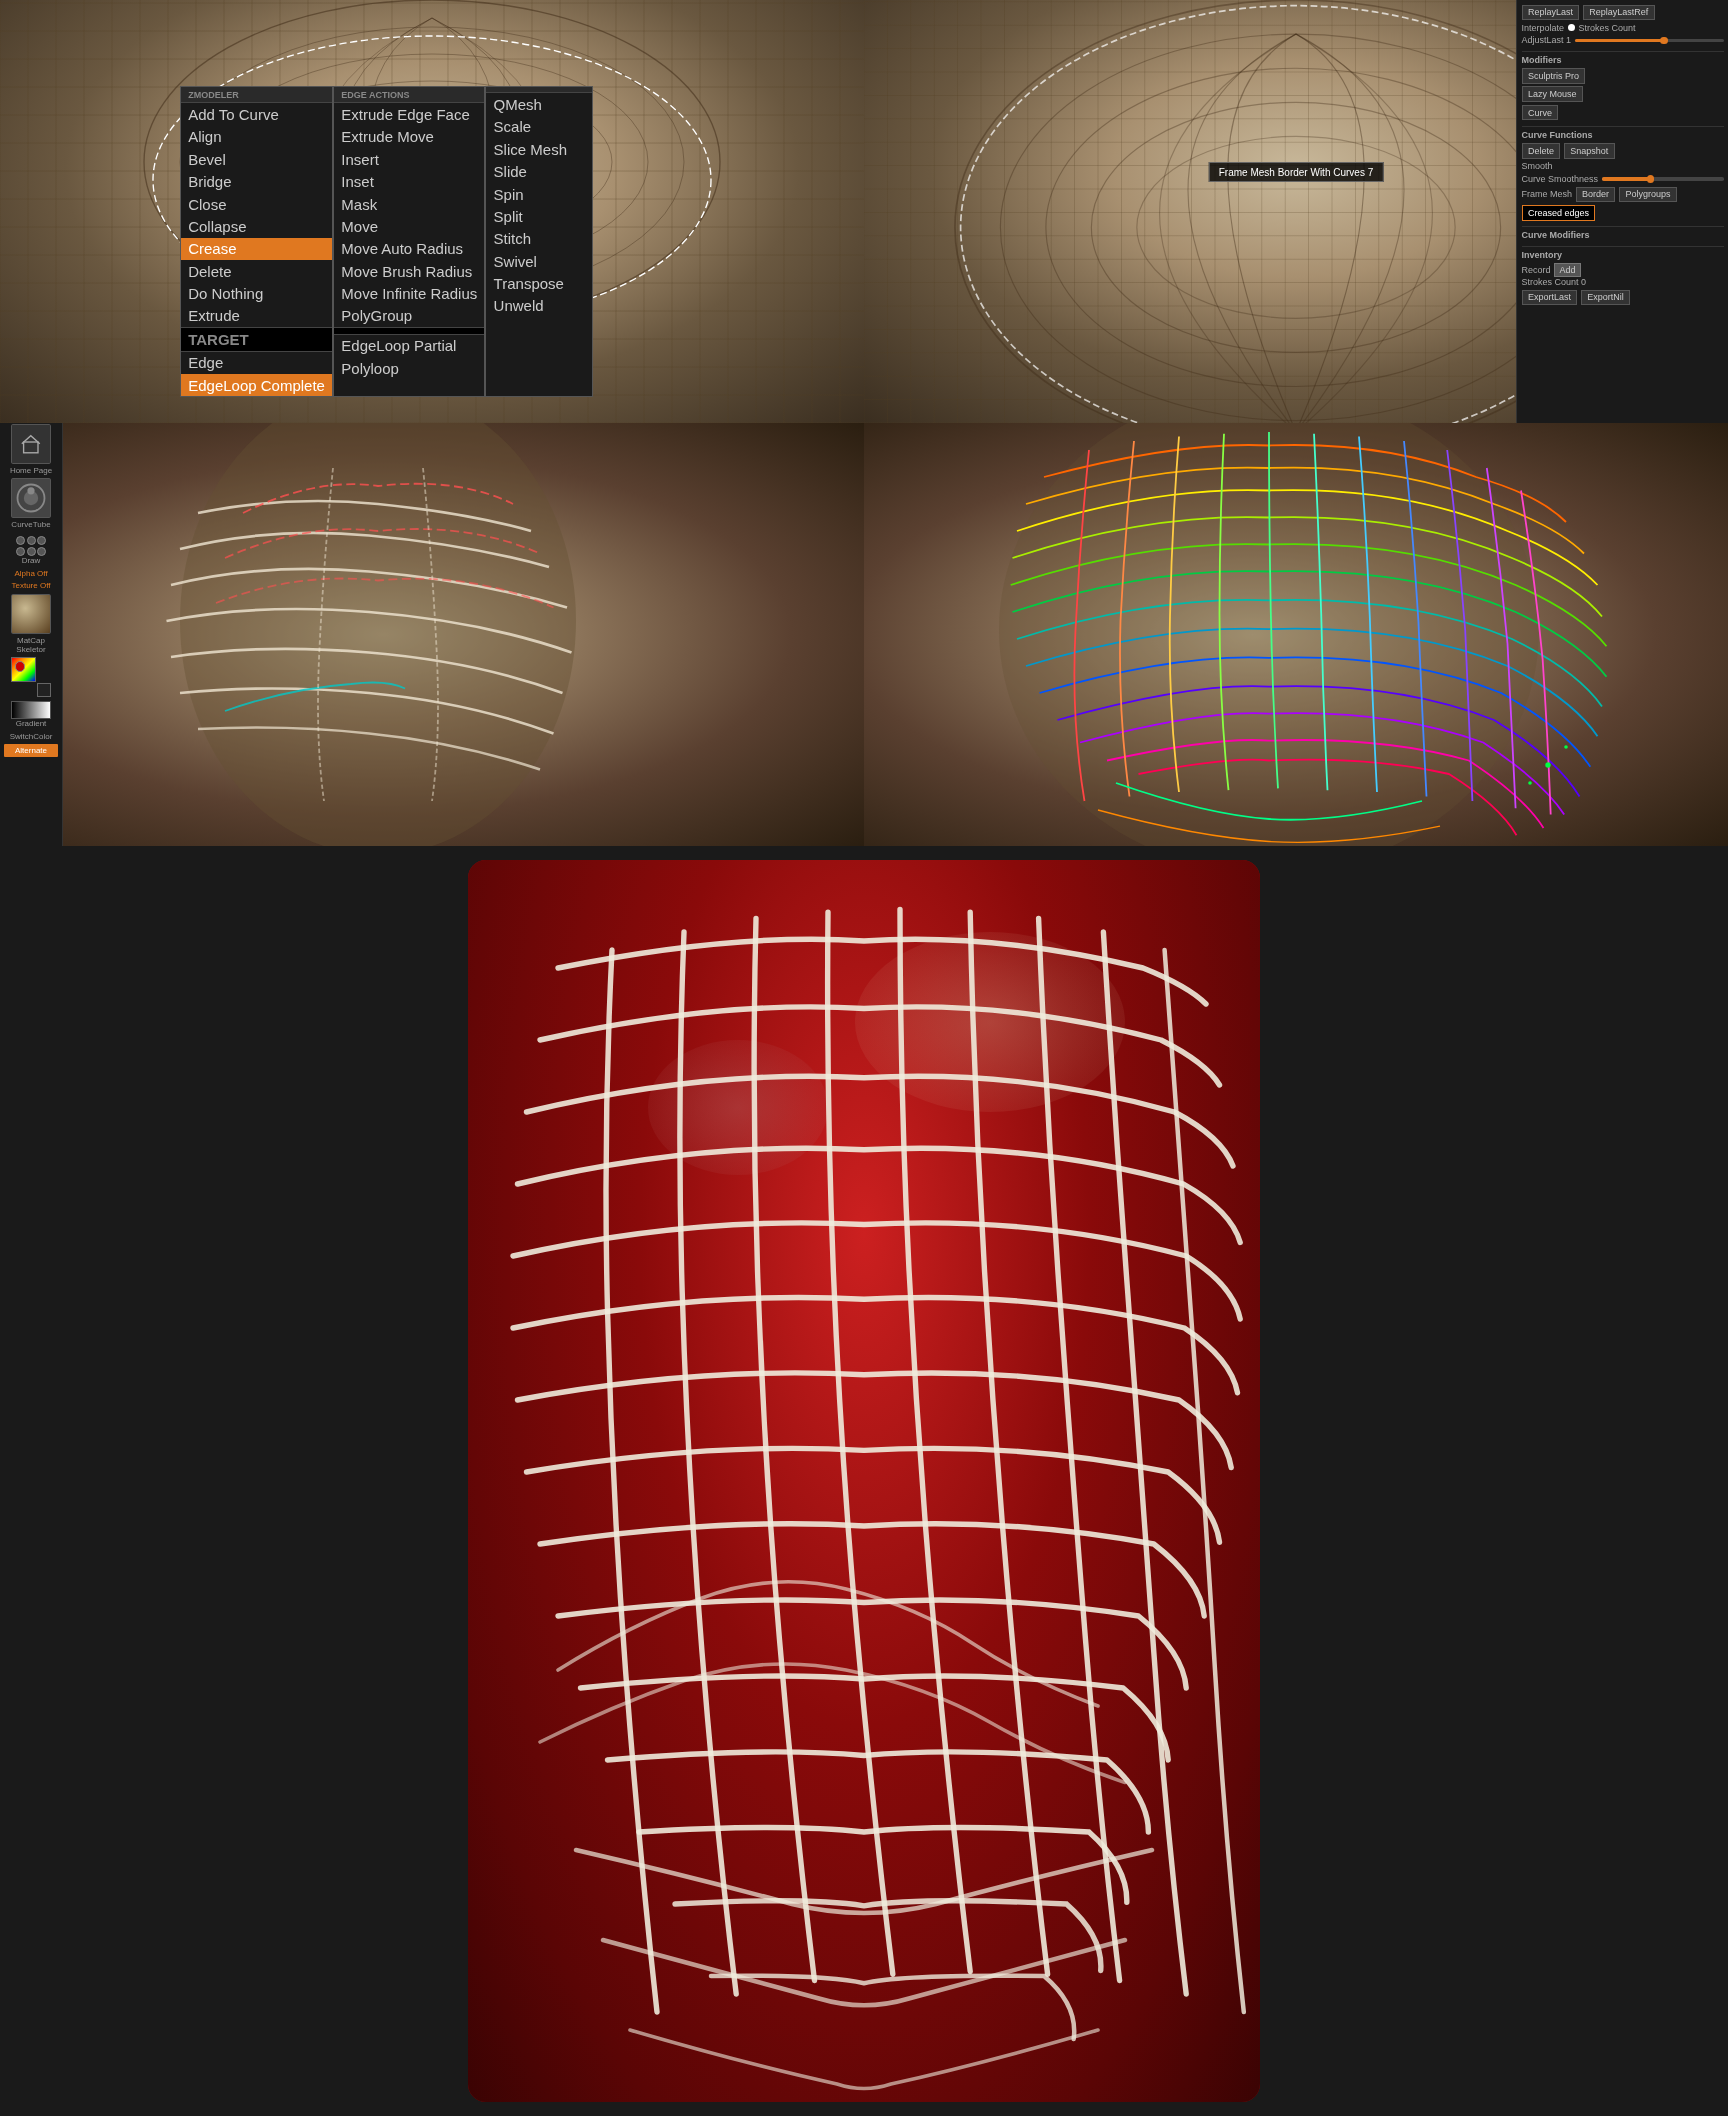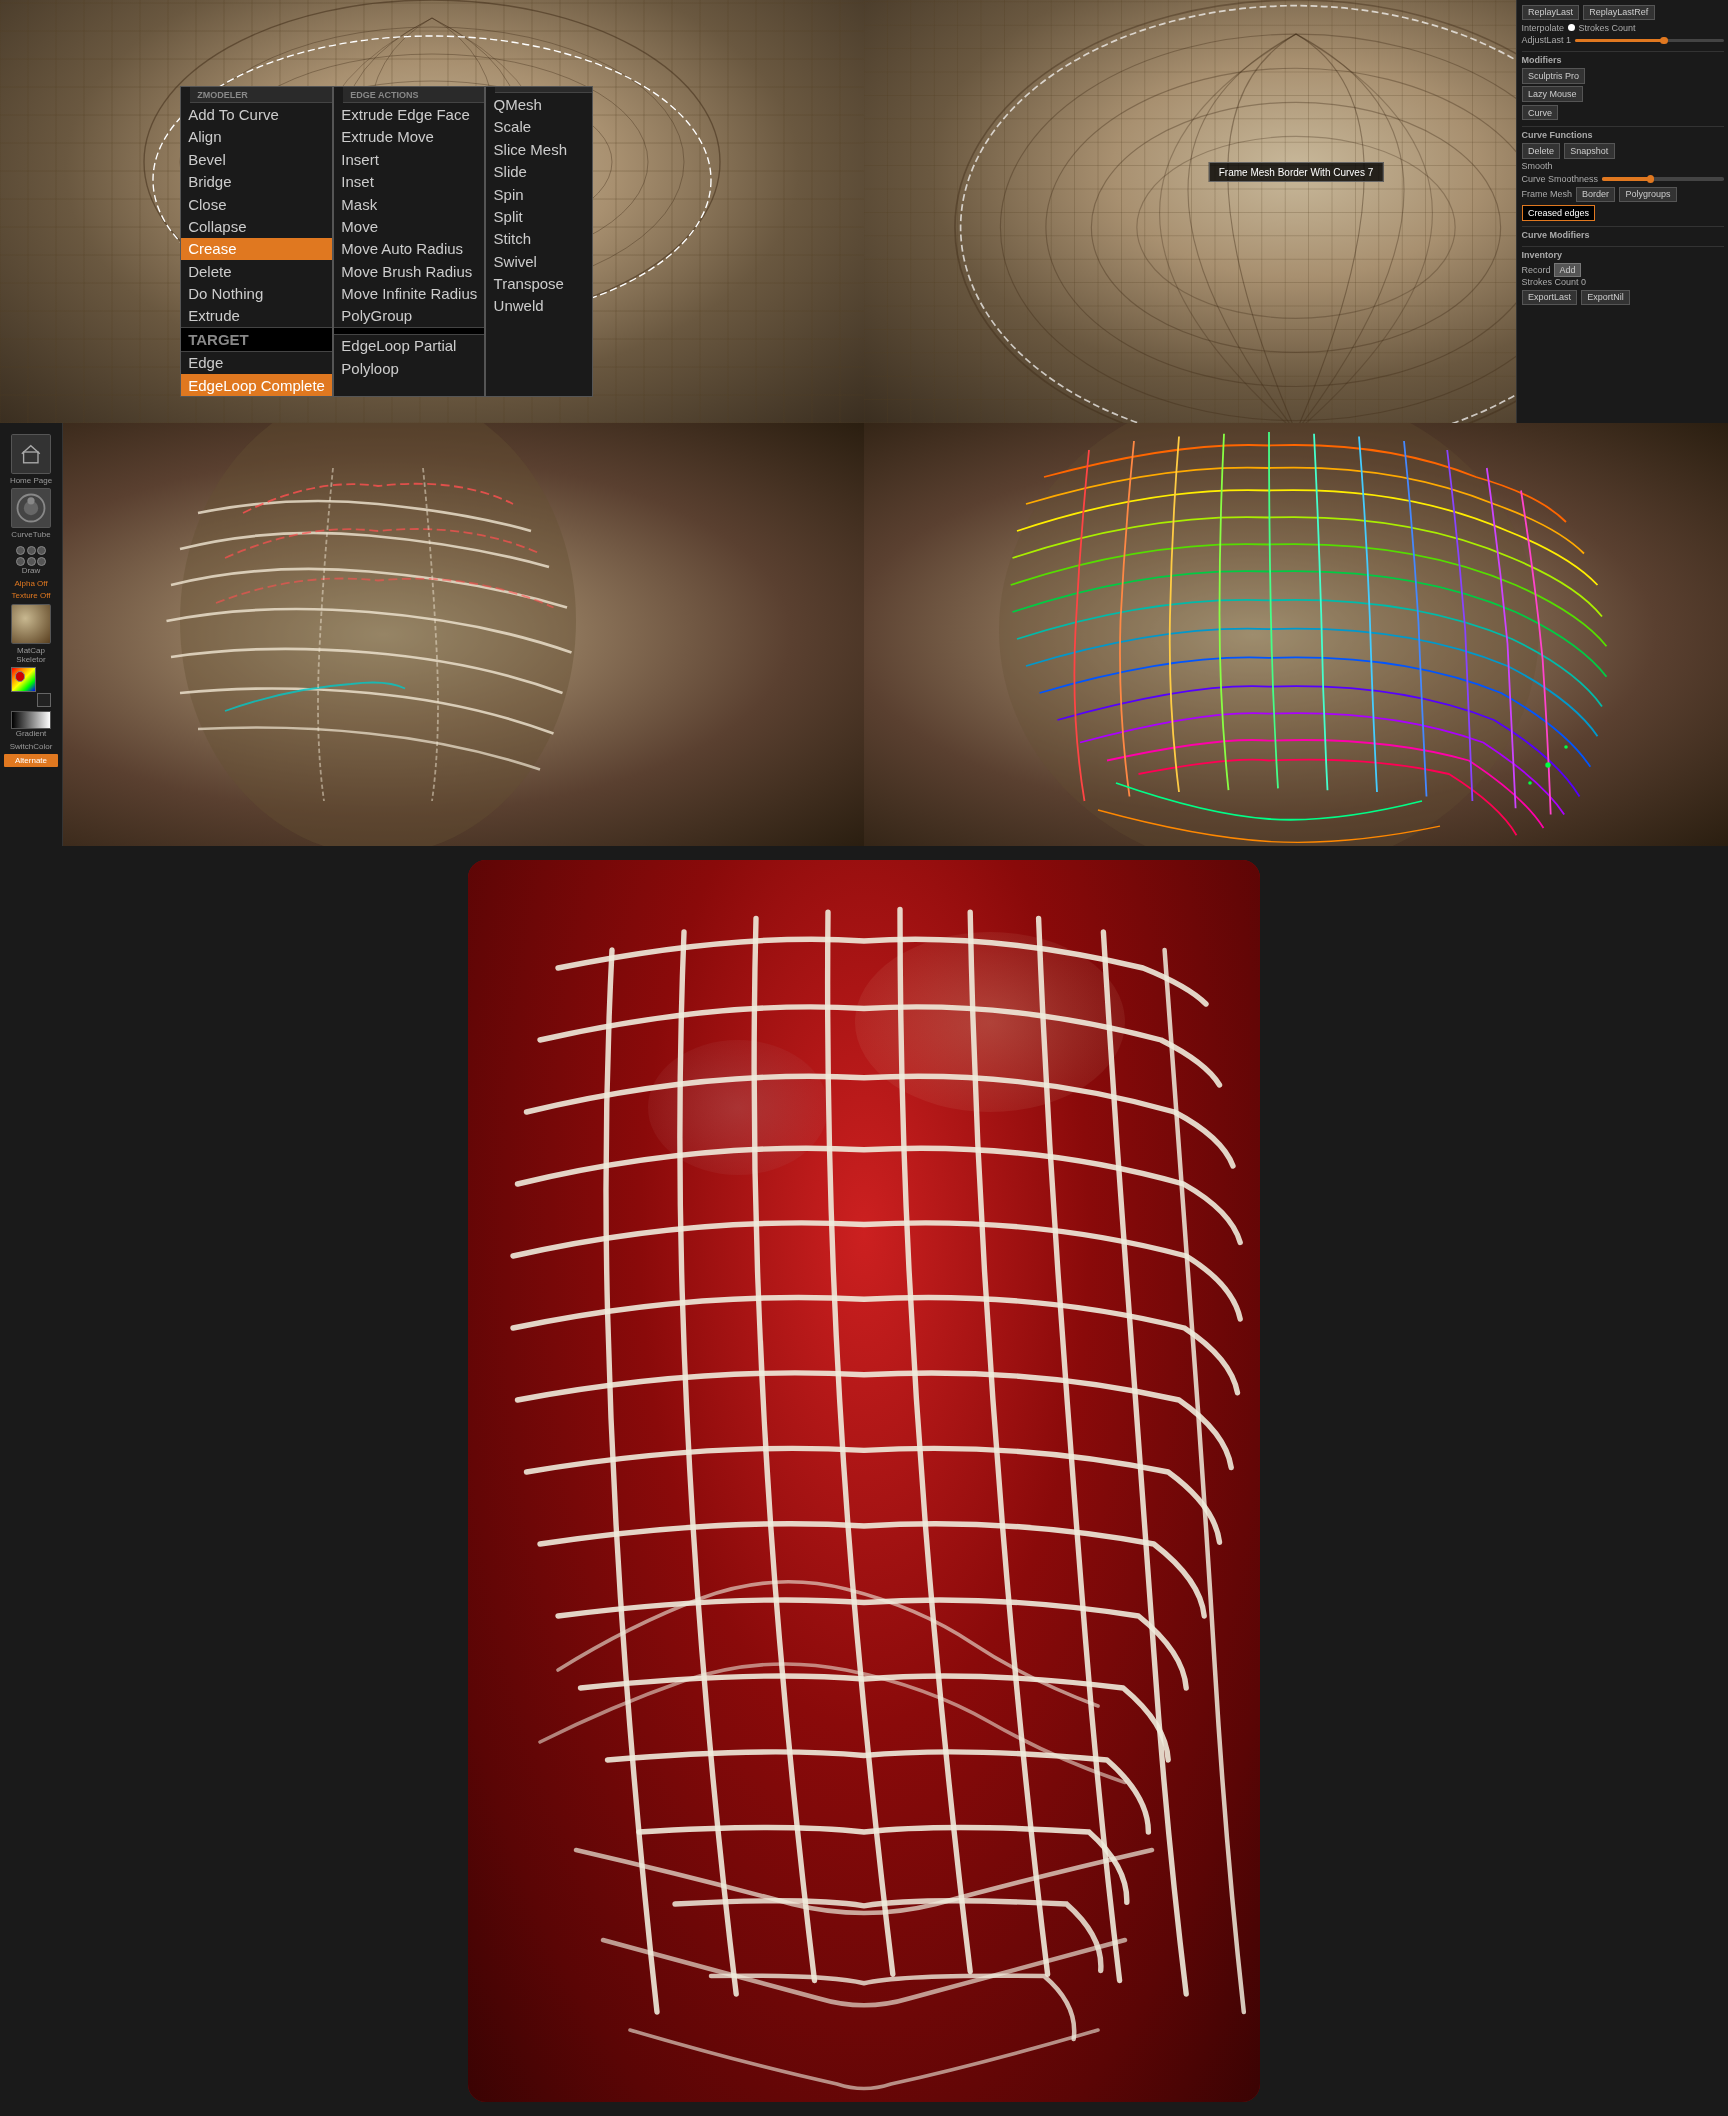--- a/index.html
+++ b/index.html
@@ -71,21 +71,20 @@
       min-width: 108px;
     }
 
     .menu-header {
       background: #2a2a2a;
       color: #888;
       padding: 2.7px 7.2px;
       font-size: 9px;
       font-weight: bold;
       border-bottom: 0.9px solid #444;
-      margin-left: 9px;
     }
 
     .menu-item {
       padding: 2.7px 7.2px;
       font-size: 15px;
       color: #ccc;
       cursor: pointer;
       white-space: nowrap;
     }
 
@@ -231,21 +230,21 @@
       display: flex;
     }
 
     .sidebar-left {
       width: 63px;
       background: #1a1a1a;
       border-right: 0.9px solid #333;
       display: flex;
       flex-direction: column;
       align-items: center;
-      padding: 11px 0;
+      padding: 1px 0;
       gap: 3.6px;
     }
 
     .sidebar-item {
       width: 54px;
       text-align: center;
       cursor: pointer;
     }
 
     .sidebar-icon {

